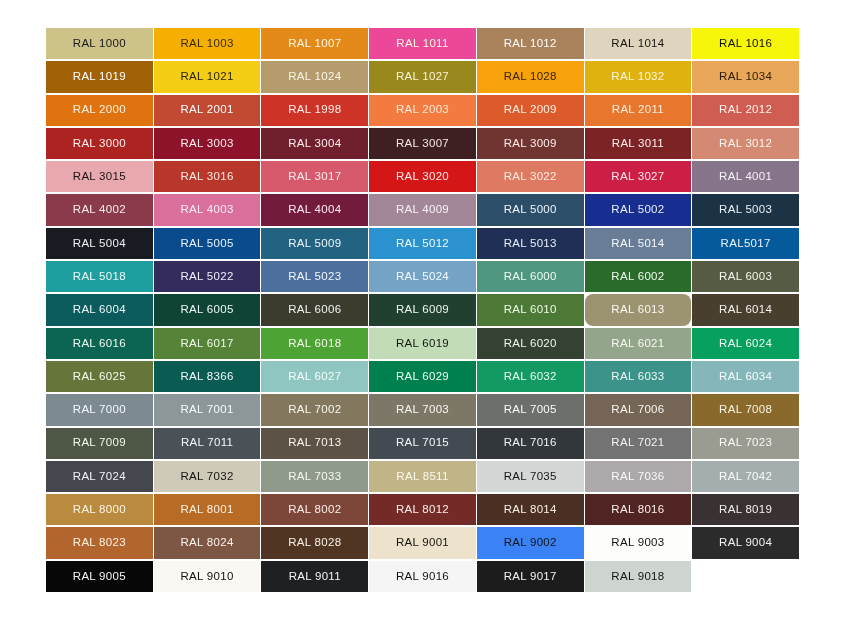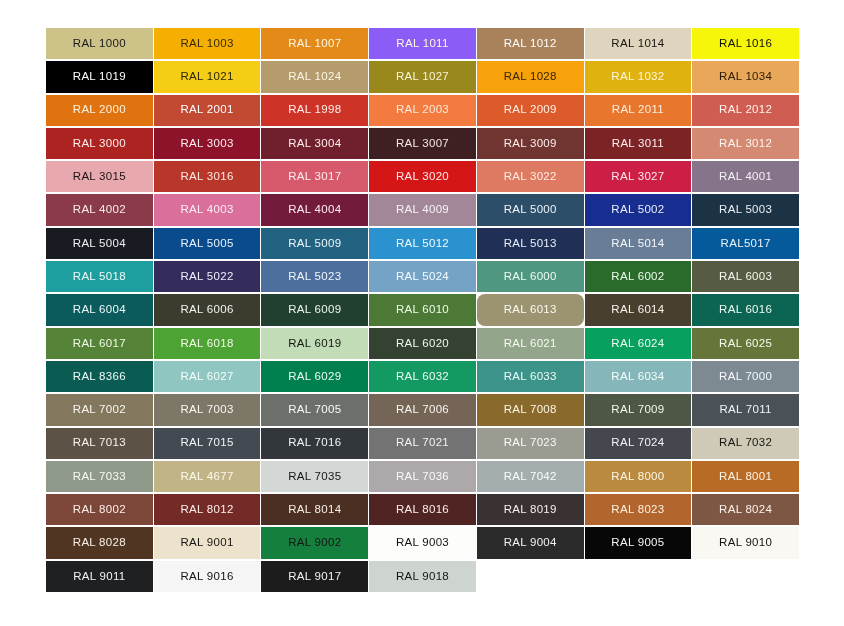--- a/index.html
+++ b/index.html
@@ -56,33 +56,33 @@
   <div id="ral-grid">
       <div class="swatch" style="background: rgb(205, 195, 137);">
         <span class="swatch-label" style="color: rgb(26, 26, 26);">RAL 1000</span>
       </div>
       <div class="swatch" style="background: rgb(245, 175, 2);">
         <span class="swatch-label" style="color: rgb(58, 42, 0);">RAL 1003</span>
       </div>
       <div class="swatch" style="background: rgb(227, 138, 24);">
         <span class="swatch-label" style="color: rgb(255, 248, 232);">RAL 1007</span>
       </div>
-      <div class="swatch" style="background: #8b5cf6;">
+      <div class="swatch" style="background: #ec4899;">
         <span class="swatch-label" style="color: rgb(253, 248, 224);">RAL 1011</span>
       </div>
       <div class="swatch" style="background: rgb(169, 130, 92);">
         <span class="swatch-label" style="color: rgb(255, 255, 255);">RAL 1012</span>
       </div>
       <div class="swatch" style="background: rgb(223, 212, 189);">
         <span class="swatch-label" style="color: rgb(23, 21, 15);">RAL 1014</span>
       </div>
       <div class="swatch" style="background: rgb(246, 246, 10);">
         <span class="swatch-label" style="color: rgb(18, 18, 0);">RAL 1016</span>
       </div>
-      <div class="swatch" style="background: #000000;">
+      <div class="swatch" style="background: #a16207;">
         <span class="swatch-label" style="color: rgb(255, 255, 255);">RAL 1019</span>
       </div>
       <div class="swatch" style="background: rgb(245, 205, 20);">
         <span class="swatch-label" style="color: rgb(46, 38, 0);">RAL 1021</span>
       </div>
       <div class="swatch" style="background: rgb(180, 156, 108);">
         <span class="swatch-label" style="color: rgb(251, 246, 230);">RAL 1024</span>
       </div>
       <div class="swatch" style="background: rgb(153, 136, 28);">
         <span class="swatch-label" style="color: rgb(248, 244, 216);">RAL 1027</span>
@@ -218,20 +218,23 @@
       </div>
       <div class="swatch" style="background: rgb(42, 107, 43);">
         <span class="swatch-label" style="color: rgb(238, 250, 238);">RAL 6002</span>
       </div>
       <div class="swatch" style="background: rgb(85, 92, 67);">
         <span class="swatch-label" style="color: rgb(244, 248, 238);">RAL 6003</span>
       </div>
       <div class="swatch" style="background: rgb(11, 91, 92);">
         <span class="swatch-label" style="color: rgb(238, 250, 250);">RAL 6004</span>
       </div>
+      <div class="swatch" style="background: rgb(15, 67, 54);">
+        <span class="swatch-label" style="color: rgb(238, 250, 244);">RAL 6005</span>
+      </div>
       <div class="swatch" style="background: rgb(59, 59, 46);">
         <span class="swatch-label" style="color: rgb(242, 244, 238);">RAL 6006</span>
       </div>
       <div class="swatch" style="background: rgb(34, 64, 47);">
         <span class="swatch-label" style="color: rgb(238, 248, 240);">RAL 6009</span>
       </div>
       <div class="swatch" style="background: rgb(76, 122, 54);">
         <span class="swatch-label" style="color: rgb(240, 250, 232);">RAL 6010</span>
       </div>
       <div class="swatch" style="background: rgb(156, 147, 113); border-radius: 8px;">
@@ -278,20 +281,23 @@
       </div>
       <div class="swatch" style="background: rgb(59, 147, 137);">
         <span class="swatch-label" style="color: rgb(240, 250, 250);">RAL 6033</span>
       </div>
       <div class="swatch" style="background: rgb(133, 183, 186);">
         <span class="swatch-label" style="color: rgb(246, 253, 253);">RAL 6034</span>
       </div>
       <div class="swatch" style="background: rgb(125, 138, 146);">
         <span class="swatch-label" style="color: rgb(246, 250, 252);">RAL 7000</span>
       </div>
+      <div class="swatch" style="background: rgb(139, 151, 153);">
+        <span class="swatch-label" style="color: rgb(248, 251, 252);">RAL 7001</span>
+      </div>
       <div class="swatch" style="background: rgb(131, 119, 94);">
         <span class="swatch-label" style="color: rgb(250, 248, 240);">RAL 7002</span>
       </div>
       <div class="swatch" style="background: rgb(125, 119, 104);">
         <span class="swatch-label" style="color: rgb(250, 248, 242);">RAL 7003</span>
       </div>
       <div class="swatch" style="background: rgb(108, 112, 107);">
         <span class="swatch-label" style="color: rgb(248, 250, 248);">RAL 7005</span>
       </div>
       <div class="swatch" style="background: rgb(117, 101, 86);">
@@ -324,21 +330,21 @@
       <div class="swatch" style="background: rgb(68, 71, 78);">
         <span class="swatch-label" style="color: rgb(242, 244, 248);">RAL 7024</span>
       </div>
       <div class="swatch" style="background: rgb(207, 202, 184);">
         <span class="swatch-label" style="color: rgb(22, 21, 15);">RAL 7032</span>
       </div>
       <div class="swatch" style="background: rgb(143, 154, 138);">
         <span class="swatch-label" style="color: rgb(248, 250, 244);">RAL 7033</span>
       </div>
       <div class="swatch" style="background: rgb(193, 180, 135);">
-        <span class="swatch-label" style="color: rgb(253, 250, 238);">RAL 4677</span>
+        <span class="swatch-label" style="color: rgb(253, 250, 238);">RAL 8511</span>
       </div>
       <div class="swatch" style="background: rgb(211, 216, 214);">
         <span class="swatch-label" style="color: rgb(20, 22, 21);">RAL 7035</span>
       </div>
       <div class="swatch" style="background: rgb(173, 169, 170);">
         <span class="swatch-label" style="color: rgb(250, 250, 250);">RAL 7036</span>
       </div>
       <div class="swatch" style="background: rgb(165, 174, 175);">
         <span class="swatch-label" style="color: rgb(250, 252, 252);">RAL 7042</span>
       </div>
@@ -368,21 +374,21 @@
       </div>
       <div class="swatch" style="background: rgb(125, 87, 68);">
         <span class="swatch-label" style="color: rgb(252, 242, 234);">RAL 8024</span>
       </div>
       <div class="swatch" style="background: rgb(80, 53, 34);">
         <span class="swatch-label" style="color: rgb(248, 240, 230);">RAL 8028</span>
       </div>
       <div class="swatch" style="background: rgb(237, 227, 204);">
         <span class="swatch-label" style="color: rgb(23, 21, 16);">RAL 9001</span>
       </div>
-      <div class="swatch" style="background: #15803d;">
+      <div class="swatch" style="background: #3b82f6;">
         <span class="swatch-label" style="color: rgb(21, 22, 20);">RAL 9002</span>
       </div>
       <div class="swatch" style="background: rgb(253, 253, 251);">
         <span class="swatch-label" style="color: rgb(18, 18, 18);">RAL 9003</span>
       </div>
       <div class="swatch" style="background: rgb(43, 43, 44);">
         <span class="swatch-label" style="color: rgb(242, 242, 244);">RAL 9004</span>
       </div>
       <div class="swatch" style="background: rgb(7, 7, 7);">
         <span class="swatch-label" style="color: rgb(244, 244, 244);">RAL 9005</span>

